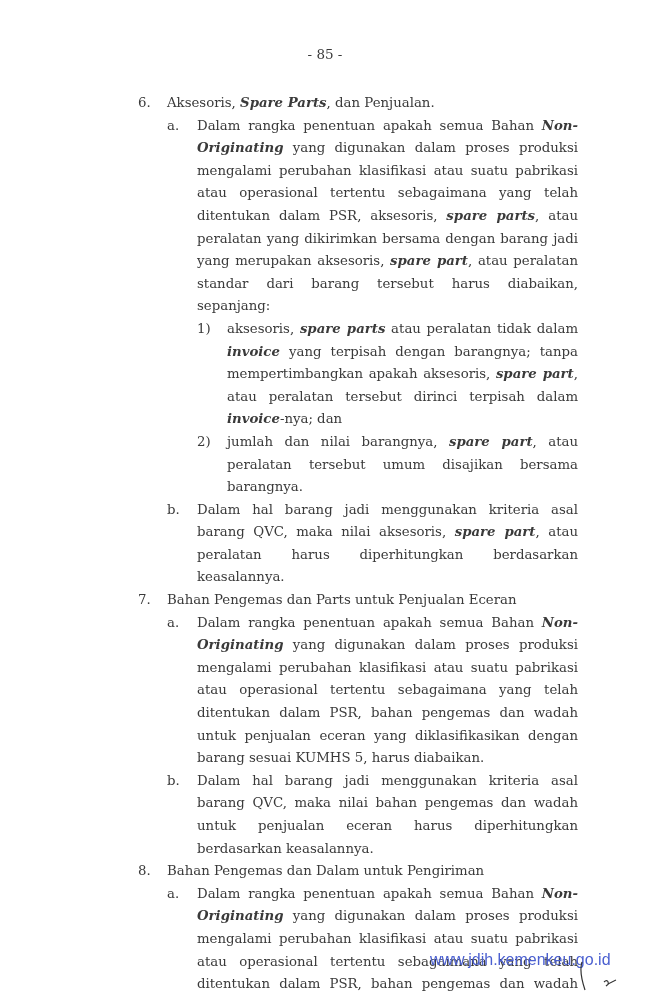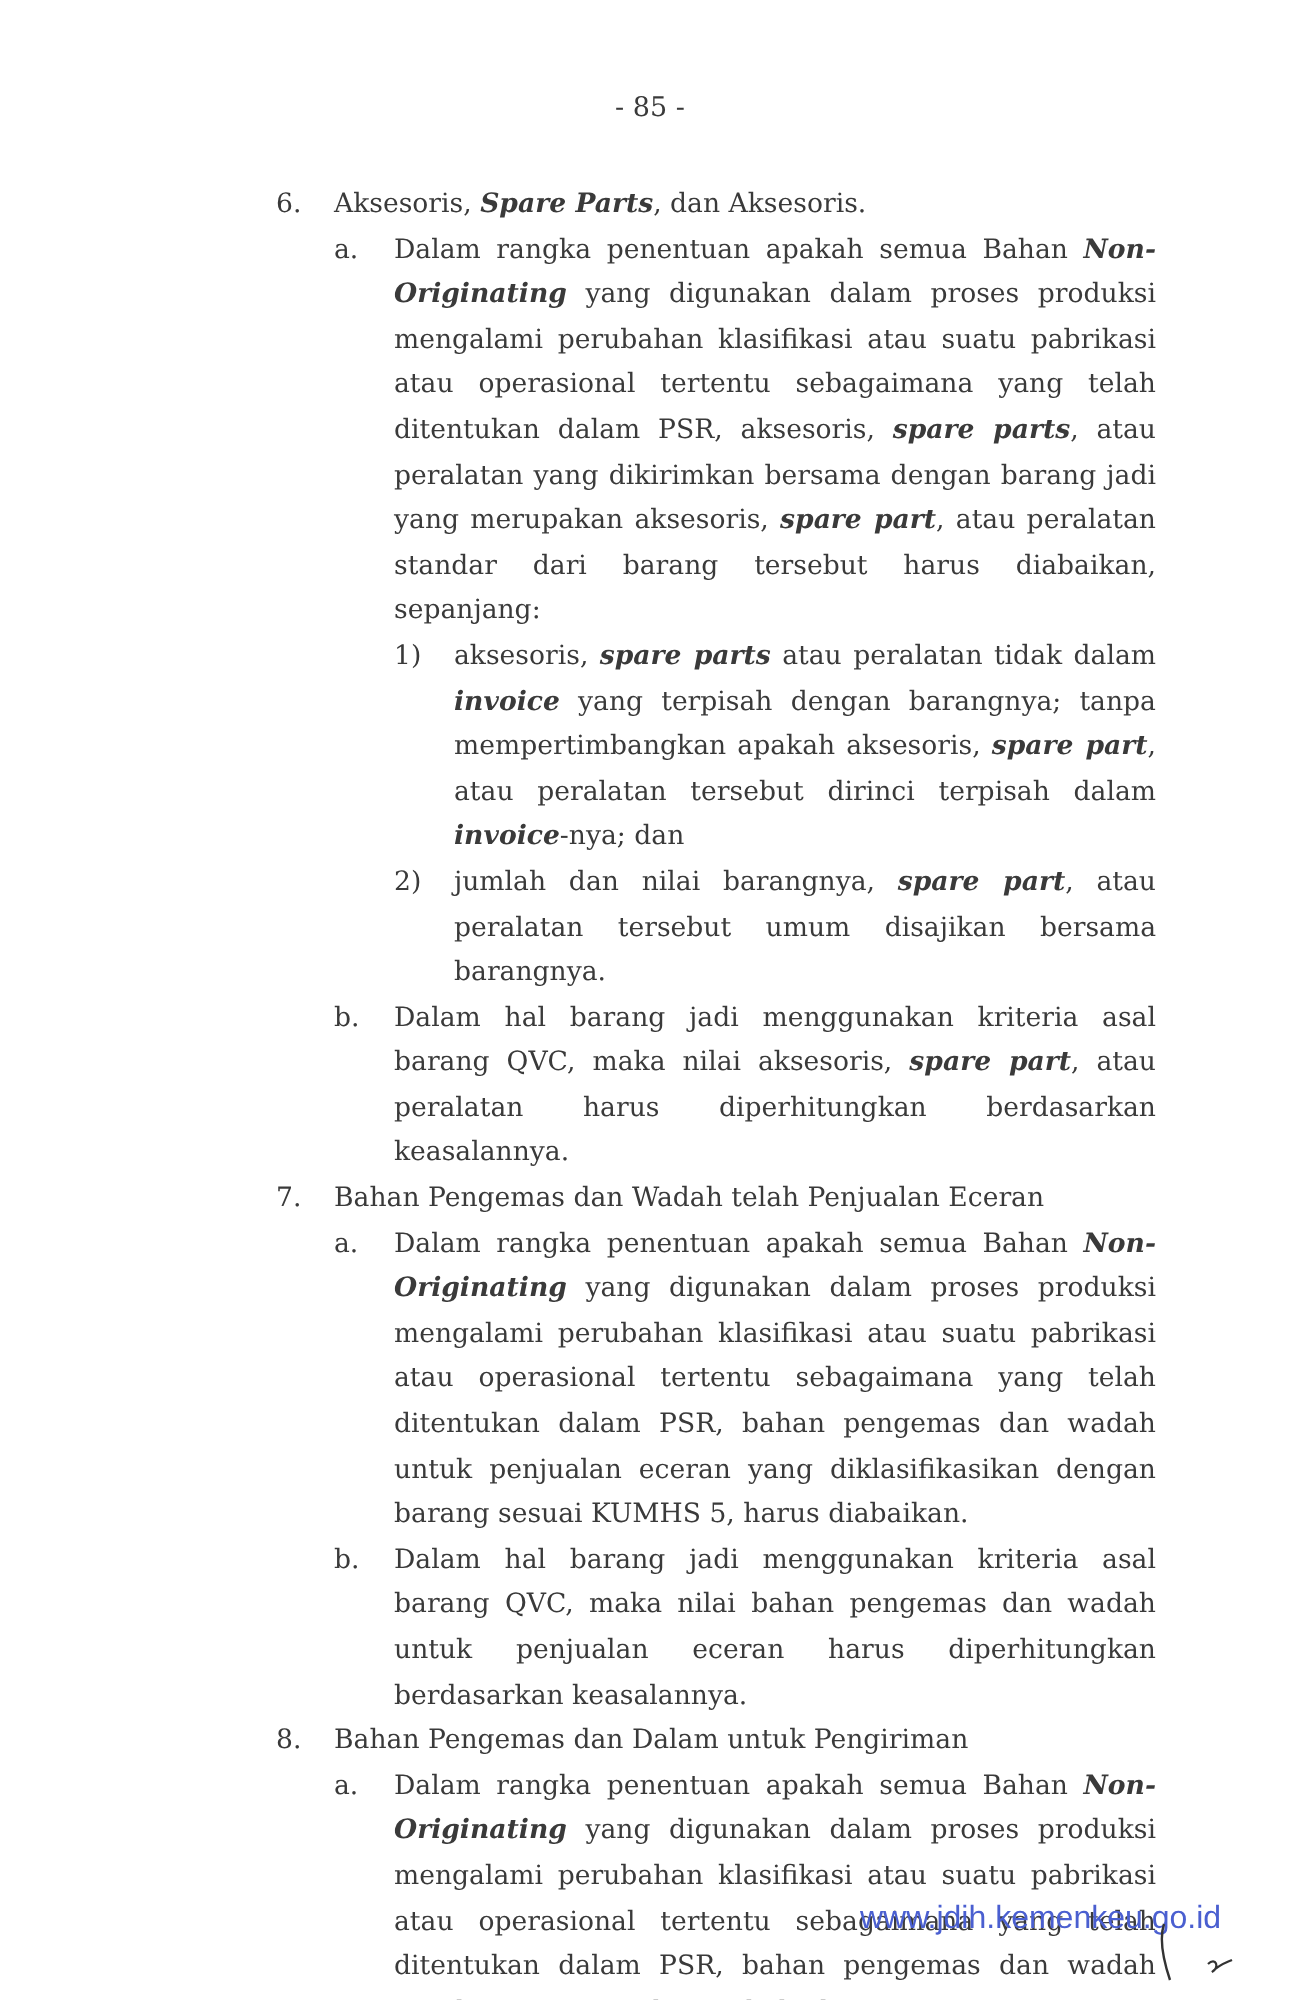--- a/index.html
+++ b/index.html
@@ -21,41 +21,41 @@
   .signature { position:absolute; left:580px; top:960px; width:40px; height:36px; }
 </style>
 </head>
 <body>
 
 <div class="page-num">- 85 -</div>
 
 <div class="content" id="content">
     <div class="item">
       <span class="num">6.</span>
-      <div><span>Aksesoris, </span><i>Spare Parts</i><span>, dan Aksesoris.</span></div>
+      <div><span>Aksesoris, </span><i>Spare Parts</i><span>, dan Penjualan.</span></div>
       <div class="sub">
         <span class="num">a.</span>
         <div class="just"><span>Dalam rangka penentuan apakah semua Bahan </span><i>Non-Originating</i><span> yang digunakan dalam proses produksi mengalami perubahan klasifikasi atau suatu pabrikasi atau operasional tertentu sebagaimana yang telah ditentukan dalam PSR, aksesoris, </span><i>spare parts</i><span>, atau peralatan yang dikirimkan bersama dengan barang jadi yang merupakan aksesoris, </span><i>spare part</i><span>, atau peralatan standar dari barang tersebut harus diabaikan, sepanjang:</span></div>
         <div class="subsub">
           <span class="num">1)</span>
           <div class="just"><span>aksesoris, </span><i>spare parts</i><span> atau peralatan tidak dalam </span><i>invoice</i><span> yang terpisah dengan barangnya; tanpa mempertimbangkan apakah aksesoris, </span><i>spare part</i><span>, atau peralatan tersebut dirinci terpisah dalam </span><i>invoice</i><span>-nya; dan</span></div>
         </div>
         <div class="subsub">
           <span class="num">2)</span>
           <div class="just"><span>jumlah dan nilai barangnya, </span><i>spare part</i><span>, atau peralatan tersebut umum disajikan bersama barangnya.</span></div>
         </div>
       </div>
       <div class="sub">
         <span class="num">b.</span>
         <div class="just"><span>Dalam hal barang jadi menggunakan kriteria asal barang QVC, maka nilai aksesoris, </span><i>spare part</i><span>, atau peralatan harus diperhitungkan berdasarkan keasalannya.</span></div>
       </div>
     </div>
     <div class="item">
       <span class="num">7.</span>
-      <div><span>Bahan Pengemas dan Wadah telah Penjualan Eceran</span></div>
+      <div><span>Bahan Pengemas dan Parts untuk Penjualan Eceran</span></div>
       <div class="sub">
         <span class="num">a.</span>
         <div class="just"><span>Dalam rangka penentuan apakah semua Bahan </span><i>Non-Originating</i><span> yang digunakan dalam proses produksi mengalami perubahan klasifikasi atau suatu pabrikasi atau operasional tertentu sebagaimana yang telah ditentukan dalam PSR, bahan pengemas dan wadah untuk penjualan eceran yang diklasifikasikan dengan barang sesuai KUMHS 5, harus diabaikan.</span></div>
       </div>
       <div class="sub">
         <span class="num">b.</span>
         <div class="just"><span>Dalam hal barang jadi menggunakan kriteria asal barang QVC, maka nilai bahan pengemas dan wadah untuk penjualan eceran harus diperhitungkan berdasarkan keasalannya.</span></div>
       </div>
     </div>
     <div class="item">

